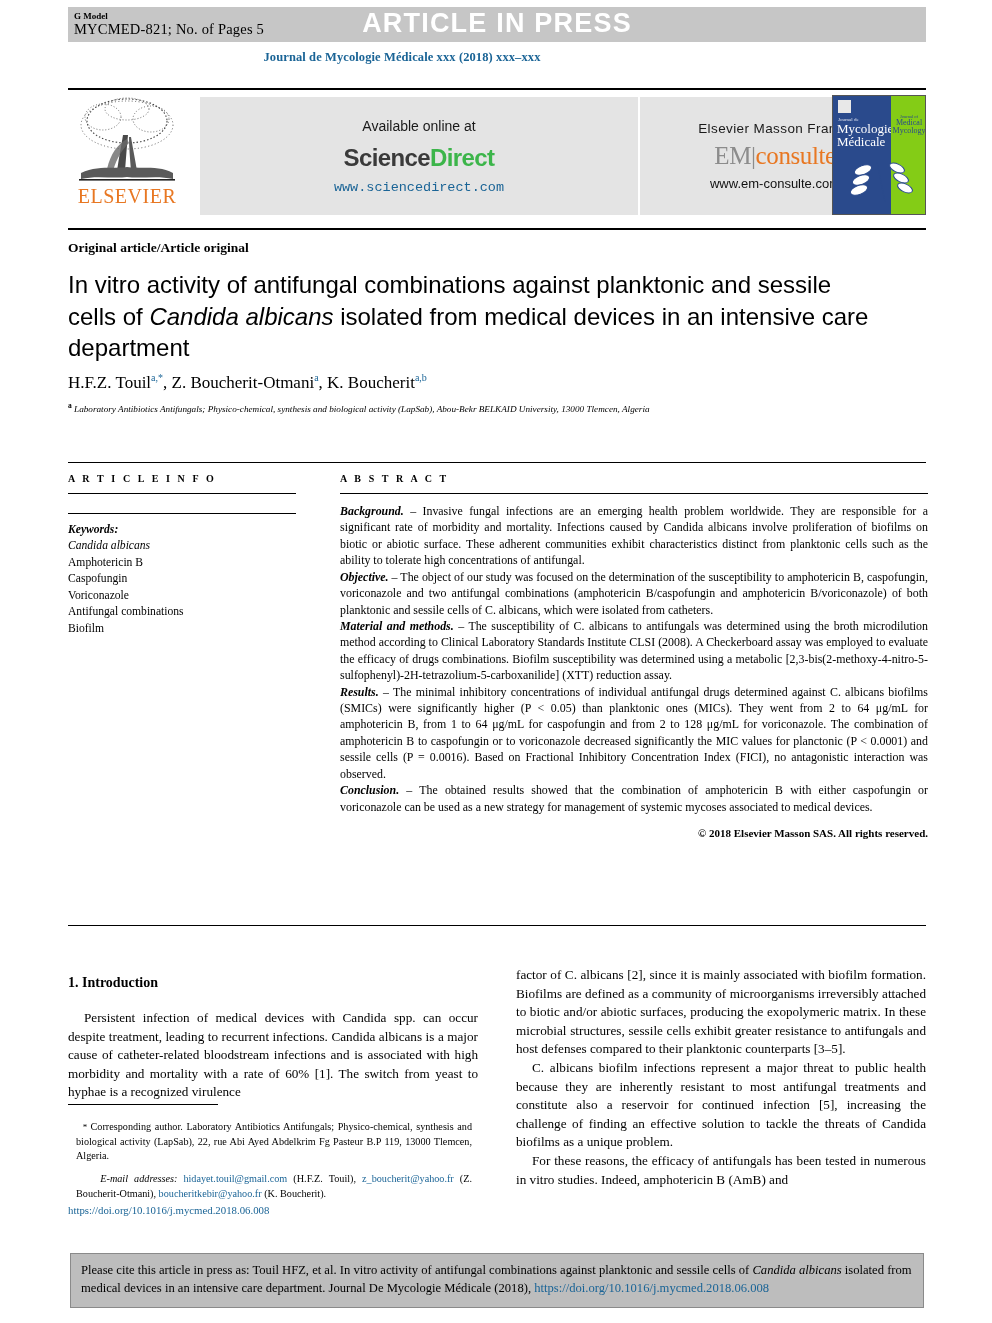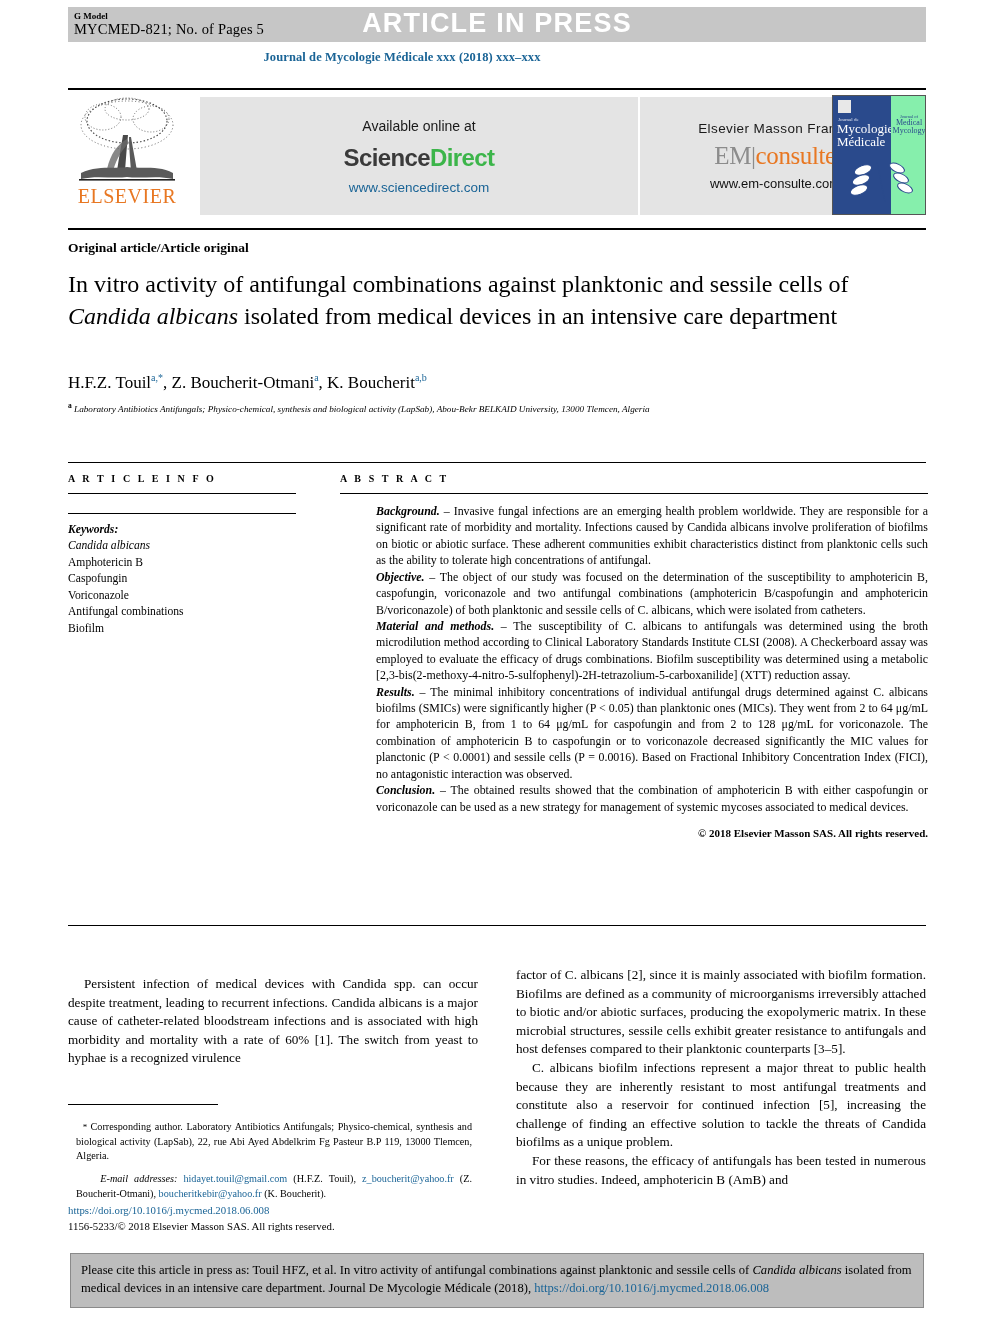--- a/index.html
+++ b/index.html
@@ -114,21 +114,21 @@
   .sd-brand {
     font-family: "Liberation Sans", sans-serif;
     font-weight: bold;
     font-size: 24px;
     letter-spacing: -0.6px;
   }
   .sd-brand .sci { color: #3a3a3a; }
   .sd-brand .direct { color: #3cb54a; }
   .sd-url {
     margin-top: 8px;
-    font-family: Liberation Sans, sans-serif;
+    font-family: Liberation Mono, monospace;
     font-size: 13.5px;
     color: #1a6496;
   }
   .em-box {
     position: absolute;
     left: 572px; top: 2px;
     width: 270px; height: 118px;
     background: #e4e4e4;
     display: flex;
     flex-direction: column;
@@ -180,21 +180,21 @@
     font-size: 5px; color: #dfe4f0;
   }
   .cover-myco {
     position: absolute; left: 4px; top: 26px;
     font-family: "Liberation Serif", serif;
     font-size: 13px; color: #ffffff; line-height: 1.0;
   }
   .cover-right {
     position: absolute; left: 58px; top: 0;
     width: 36px; height: 100%;
-    background: #86efac;
+    background: #84cc16;
   }
   .cover-r-t {
     font-family: "Liberation Serif", serif;
     font-size: 4.5px; color: #2a4a8c;
     text-align: center; margin-top: 18px;
   }
   .cover-r-m {
     font-family: "Liberation Serif", serif;
     font-size: 8px; color: #2a4a8c;
     text-align: center; line-height: 1.05;
@@ -215,21 +215,21 @@
     position: absolute;
     left: 68px; top: 240px;
     font-family: "Liberation Serif", serif;
     font-weight: bold;
     font-size: 13.5px;
   }
   .title {
     position: absolute;
     left: 68px; top: 269px;
     width: 810px;
-    font-family: Liberation Serif, serif;
+    font-family: Liberation Sans, sans-serif;
     font-size: 24px;
     line-height: 1.32;
     font-weight: normal;
     margin: 0;
   }
   .title i { font-style: italic; }
 
   .authors {
     position: absolute;
     left: 68px; top: 372px;
@@ -284,21 +284,20 @@
     width: 588px;
   }
   .abs-rule {
     width: 588px; height: 1px; background: #000; margin: 9px 0 9px 0;
   }
   .abs-body {
     font-family: "Liberation Serif", serif;
     font-size: 11.9px;
     line-height: 1.38;
     text-align: justify;
-    margin-left: 36px;
   }
   .abs-body p { margin: 0; }
   .abs-body .lead { font-style: italic; font-weight: bold; }
   .copyright {
     text-align: right;
     font-family: "Liberation Serif", serif;
     font-size: 11px;
     font-weight: bold;
     margin-top: 11px;
   }
@@ -493,35 +492,35 @@
       <p><span class="lead">Material and methods.</span><span> – The susceptibility of C. albicans to antifungals was determined using the broth microdilution method according to Clinical Laboratory Standards Institute CLSI (2008). A Checkerboard assay was employed to evaluate the efficacy of drugs combinations. Biofilm susceptibility was determined using a metabolic [2,3-bis(2-methoxy-4-nitro-5-sulfophenyl)-2H-tetrazolium-5-carboxanilide] (XTT) reduction assay.</span></p>
       <p><span class="lead">Results.</span><span> – The minimal inhibitory concentrations of individual antifungal drugs determined against C. albicans biofilms (SMICs) were significantly higher (P &lt; 0.05) than planktonic ones (MICs). They went from 2 to 64 μg/mL for amphotericin B, from 1 to 64 μg/mL for caspofungin and from 2 to 128 μg/mL for voriconazole. The combination of amphotericin B to caspofungin or to voriconazole decreased significantly the MIC values for planctonic (P &lt; 0.0001) and sessile cells (P = 0.0016). Based on Fractional Inhibitory Concentration Index (FICI), no antagonistic interaction was observed.</span></p>
       <p><span class="lead">Conclusion.</span><span> – The obtained results showed that the combination of amphotericin B with either caspofungin or voriconazole can be used as a new strategy for management of systemic mycoses associated to medical devices.</span></p>
       <div class="copyright">© 2018 Elsevier Masson SAS. All rights reserved.</div>
     </div>
   </div>
 
   <div class="rule-abs-bottom"></div>
 
   <div class="col-left">
+    <h2 class="body-head">1. Introduction</h2>
     <p class="body-p">Persistent infection of medical devices with Candida spp. can occur despite treatment, leading to recurrent infections. Candida albicans is a major cause of catheter-related bloodstream infections and is associated with high morbidity and mortality with a rate of 60% [1]. The switch from yeast to hyphae is a recognized virulence</p>
   </div>
 
   <div class="col-right">
     <p class="body-p cont">factor of C. albicans [2], since it is mainly associated with biofilm formation. Biofilms are defined as a community of microorganisms irreversibly attached to biotic and/or abiotic surfaces, producing the exopolymeric matrix. In these microbial structures, sessile cells exhibit greater resistance to antifungals and host defenses compared to their planktonic counterparts [3–5].</p>
     <p class="body-p">C. albicans biofilm infections represent a major threat to public health because they are inherently resistant to most antifungal treatments and constitute also a reservoir for continued infection [5], increasing the challenge of finding an effective solution to tackle the threats of Candida biofilms as a unique problem.</p>
     <p class="body-p">For these reasons, the efficacy of antifungals has been tested in numerous in vitro studies. Indeed, amphotericin B (AmB) and</p>
   </div>
 
   <div class="foot-rule"></div>
   <div class="footnotes">
     <p><span class="star">&nbsp;&nbsp;*&nbsp;</span><span>Corresponding author. Laboratory Antibiotics Antifungals; Physico-chemical, synthesis and biological activity (LapSab), 22, rue Abi Ayed Abdelkrim Fg Pasteur B.P 119, 13000 Tlemcen, Algeria.</span></p>
     <p>&nbsp;&nbsp;&nbsp;&nbsp;<span class="em-lbl">E-mail addresses:</span> <span class="lnk">hidayet.touil@gmail.com</span><span> (H.F.Z. Touil), </span><span class="lnk">z_boucherit@yahoo.fr</span><span> (Z. Boucherit-Otmani), </span><span class="lnk">boucheritkebir@yahoo.fr</span><span> (K. Boucherit).</span></p>
   </div>
 
   <div class="doi-block">
     <p class="lnk">https://doi.org/10.1016/j.mycmed.2018.06.008</p>
-    <p>1156-5233/© 2018 Elsevier Masson SAS. All rights reserved.</p>
   </div>
 
   <div class="cite-box"><span>Please cite this article in press as: Touil HFZ, et al. In vitro activity of antifungal combinations against planktonic and sessile cells of </span><i>Candida albicans</i><span> isolated from medical devices in an intensive care department. Journal De Mycologie Médicale (2018), </span><span class="lnk">https://doi.org/10.1016/j.mycmed.2018.06.008</span></div>
 
 </div>
 
 </body></html>

